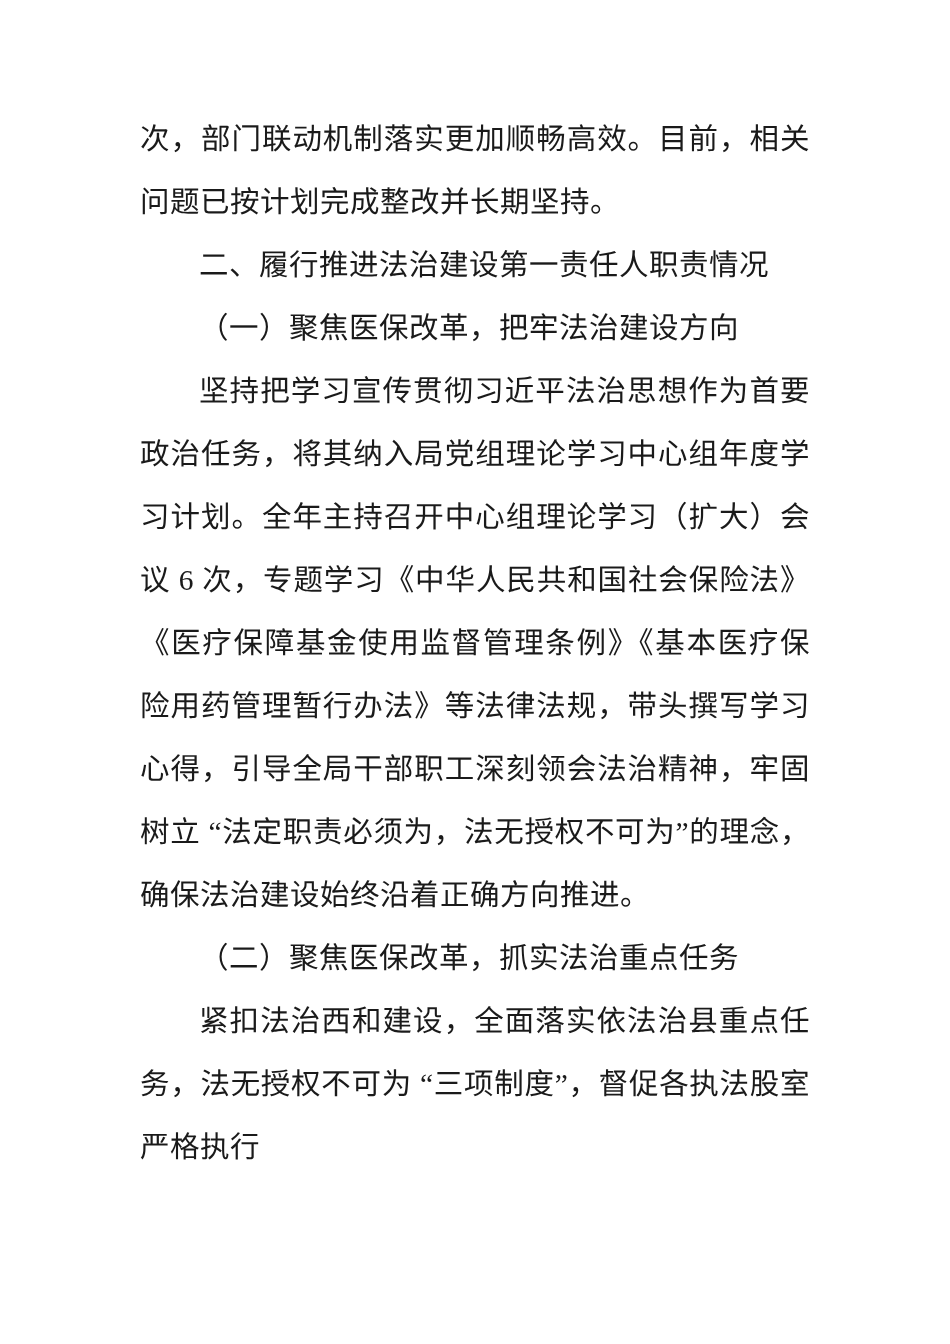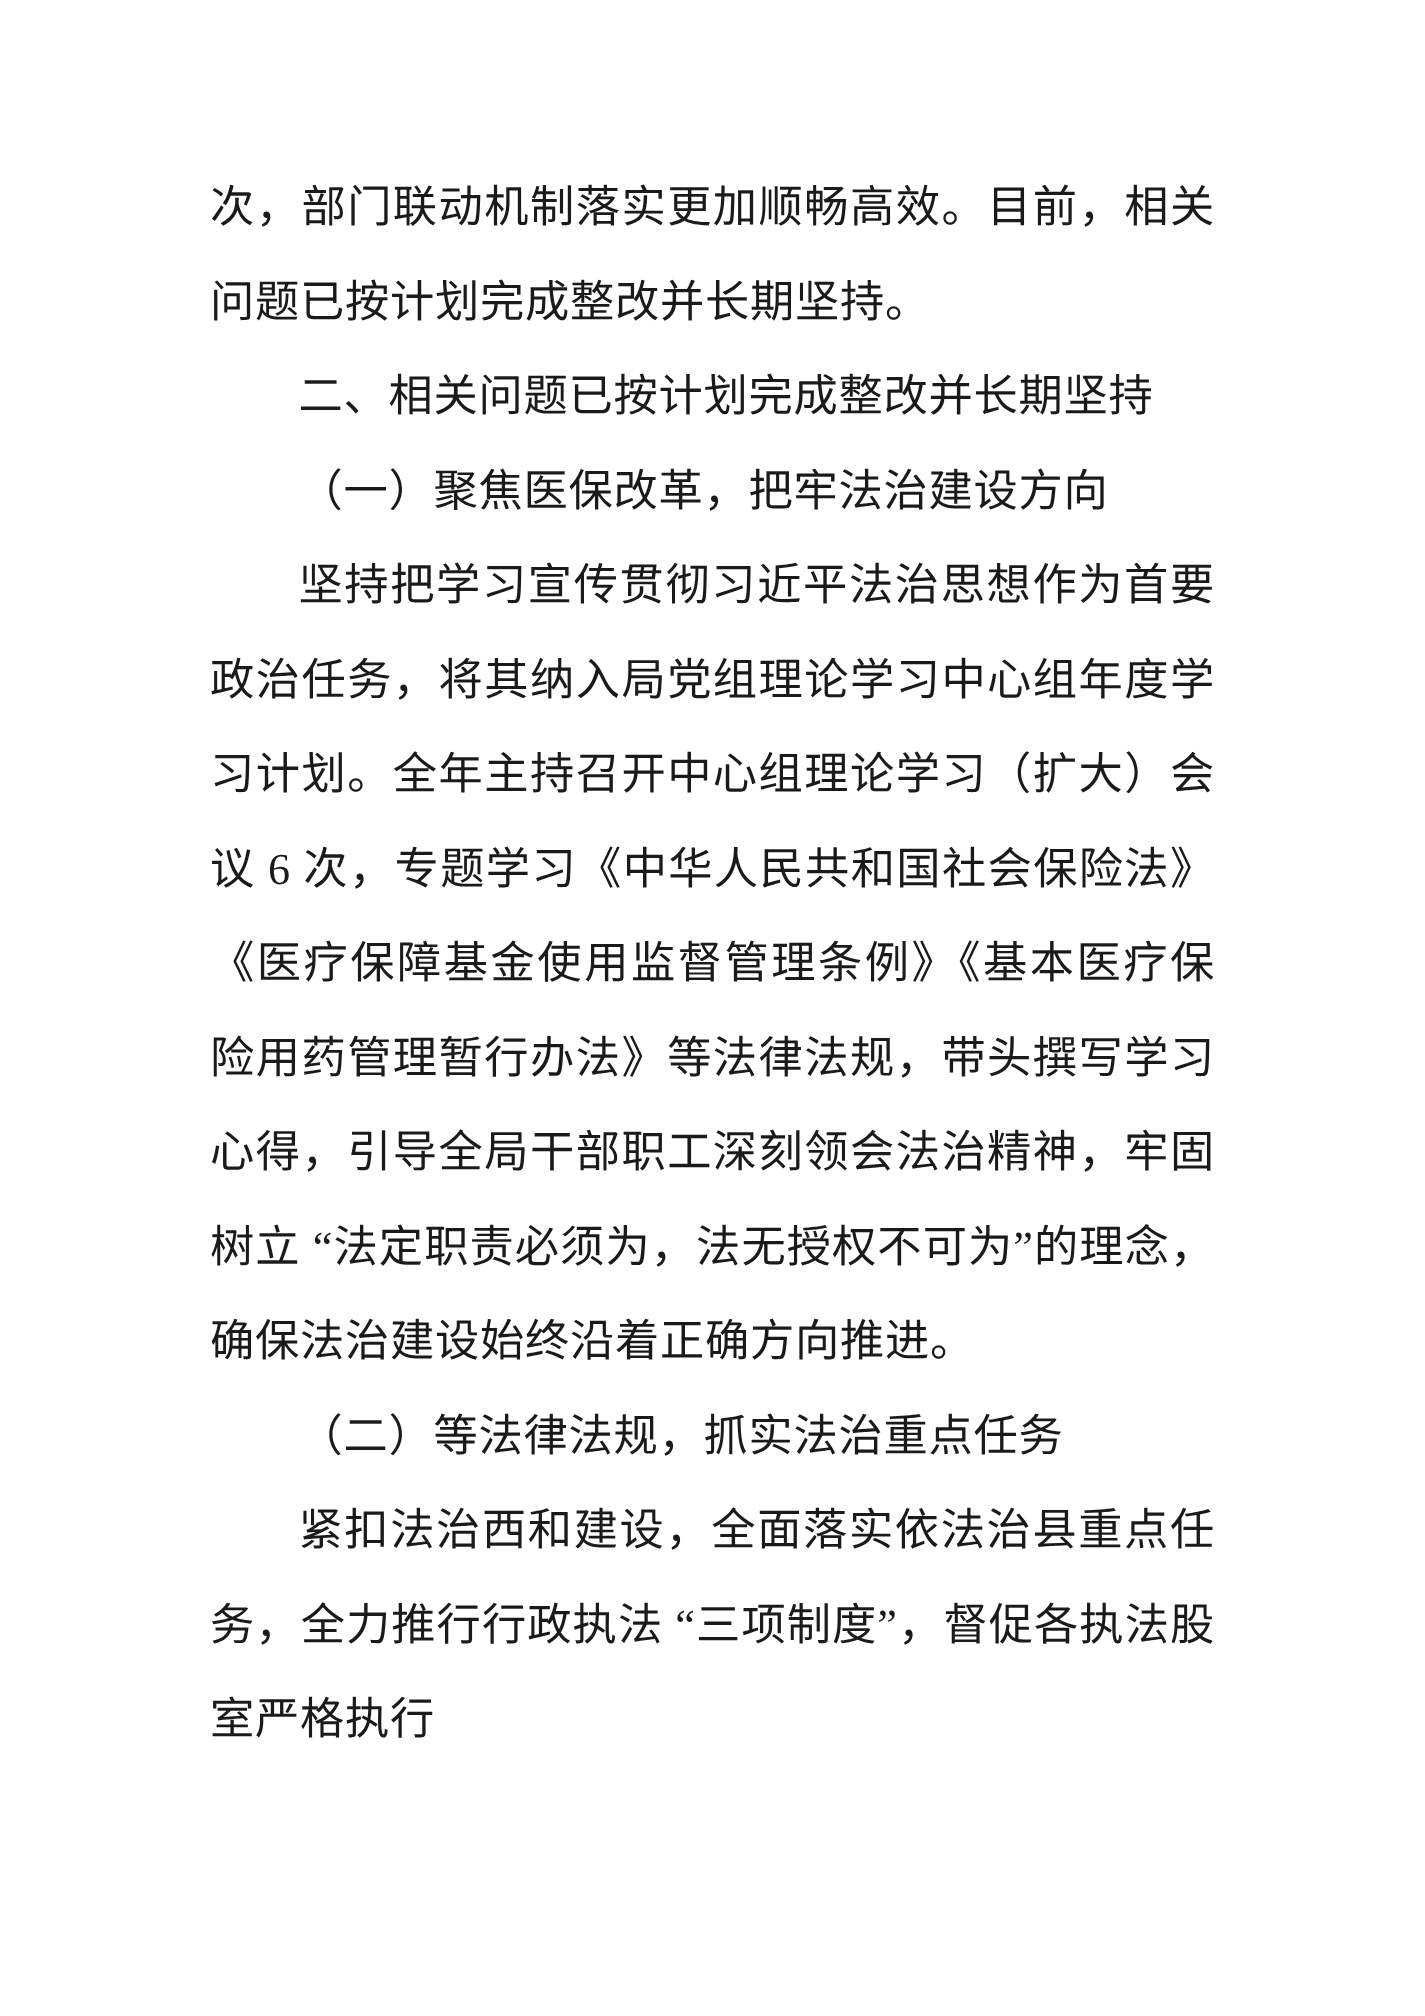--- a/index.html
+++ b/index.html
@@ -41,24 +41,24 @@
   }
 </style>
 </head>
 <body>
 
 <div class="page">
   <div class="doc-body">
 
     <p class="para">次，部门联动机制落实更加顺畅高效。目前，相关问题已按计划完成整改并长期坚持。</p>
 
-    <p class="para indent">二、相关问题已按计划完成整改并长期坚持</p>
+    <p class="para indent">二、履行推进法治建设第一责任人职责情况</p>
 
     <p class="para indent">（一）聚焦医保改革，把牢法治建设方向</p>
 
     <p class="para indent">坚持把学习宣传贯彻习近平法治思想作为首要政治任务，将其纳入局党组理论学习中心组年度学习计划。全年主持召开中心组理论学习（扩大）会议 6 次，专题学习《中华人民共和国社会保险法》《医疗保障基金使用监督管理条例》《基本医疗保险用药管理暂行办法》等法律法规，带头撰写学习心得，引导全局干部职工深刻领会法治精神，牢固树立 “法定职责必须为，法无授权不可为”的理念，确保法治建设始终沿着正确方向推进。</p>
 
-    <p class="para indent">（二）等法律法规，抓实法治重点任务</p>
+    <p class="para indent">（二）聚焦医保改革，抓实法治重点任务</p>
 
-    <p class="para indent">紧扣法治西和建设，全面落实依法治县重点任务，全力推行行政执法 “三项制度”，督促各执法股室严格执行</p>
+    <p class="para indent">紧扣法治西和建设，全面落实依法治县重点任务，法无授权不可为 “三项制度”，督促各执法股室严格执行</p>
 
   </div>
 </div>
 
 </body></html>

